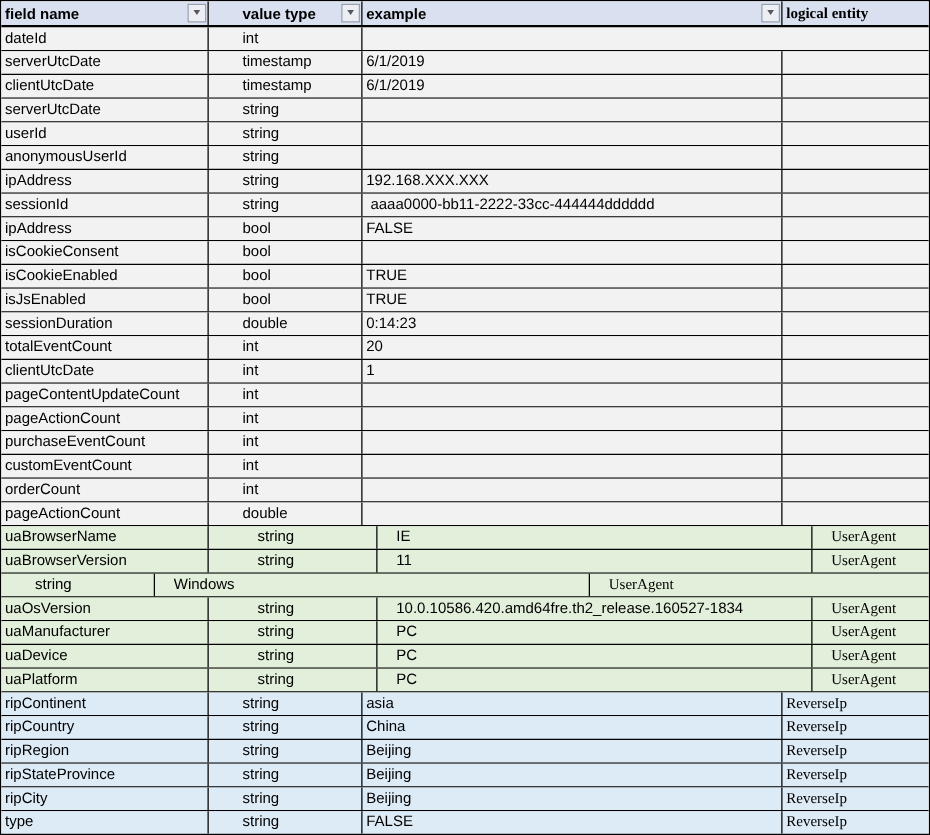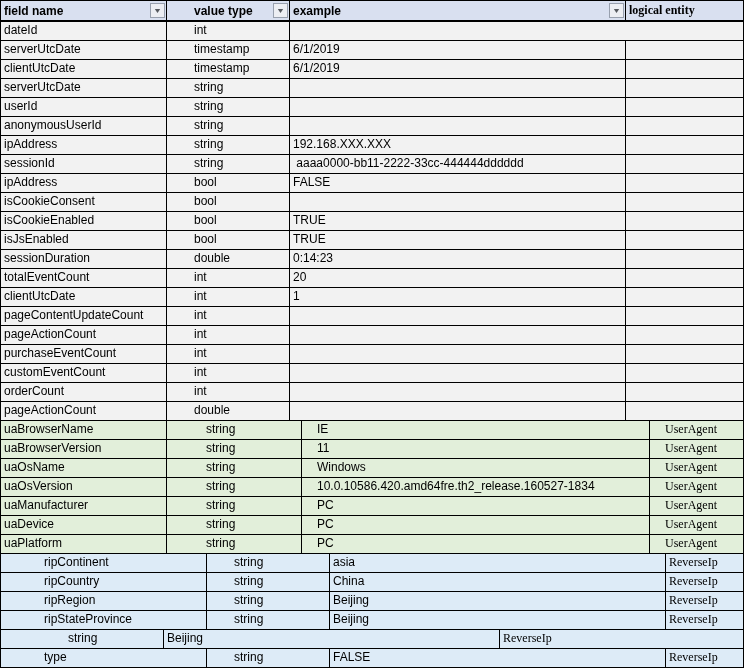--- a/index.html
+++ b/index.html
@@ -47,21 +47,21 @@
   .filter-arrow{
     font-size:7px;line-height:7px;color:var(--filter-arrow);
     transform:scaleX(1.3);
   }
   .row{
     display:flex;height:19px;
     background:var(--row-bg);
     border-bottom:1px solid var(--grid);
   }
   .row.entity-useragent{background:var(--useragent-bg);gap:12px;}
-  .row.entity-reverseip{background:var(--reverseip-bg);padding-left:40px;}
+  .row.entity-reverseip{background:var(--reverseip-bg);}
   .cell{
     padding-left:3px;
     font-size:12px;line-height:17px;
     border-right:1px solid var(--grid);
     overflow:hidden;white-space:pre;
   }
   .cell:last-child{border-right:none;}
   .col-0{width:166px;flex:none;}
   .col-1{width:99px;flex:none;margin-left:24px;}
   .col-2{width:336px;flex:none;}
@@ -221,21 +221,20 @@
         <div class="cell col-2">IE</div>
         <div class="cell col-3">UserAgent</div>
       </div>
       <div class="row entity-useragent">
         <div class="cell col-0">uaBrowserVersion</div>
         <div class="cell col-1">string</div>
         <div class="cell col-2">11</div>
         <div class="cell col-3">UserAgent</div>
       </div>
       <div class="row entity-useragent">
-        <div class="cell col-0">uaOsName</div>
         <div class="cell col-1">string</div>
         <div class="cell col-2">Windows</div>
         <div class="cell col-3">UserAgent</div>
       </div>
       <div class="row entity-useragent">
         <div class="cell col-0">uaOsVersion</div>
         <div class="cell col-1">string</div>
         <div class="cell col-2">10.0.10586.420.amd64fre.th2_release.160527-1834</div>
         <div class="cell col-3">UserAgent</div>
       </div>
@@ -275,20 +274,21 @@
         <div class="cell col-2">Beijing</div>
         <div class="cell col-3">ReverseIp</div>
       </div>
       <div class="row entity-reverseip">
         <div class="cell col-0">ripStateProvince</div>
         <div class="cell col-1">string</div>
         <div class="cell col-2">Beijing</div>
         <div class="cell col-3">ReverseIp</div>
       </div>
       <div class="row entity-reverseip">
+        <div class="cell col-0">ripCity</div>
         <div class="cell col-1">string</div>
         <div class="cell col-2">Beijing</div>
         <div class="cell col-3">ReverseIp</div>
       </div>
       <div class="row entity-reverseip">
         <div class="cell col-0">type</div>
         <div class="cell col-1">string</div>
         <div class="cell col-2">FALSE</div>
         <div class="cell col-3">ReverseIp</div>
       </div>

